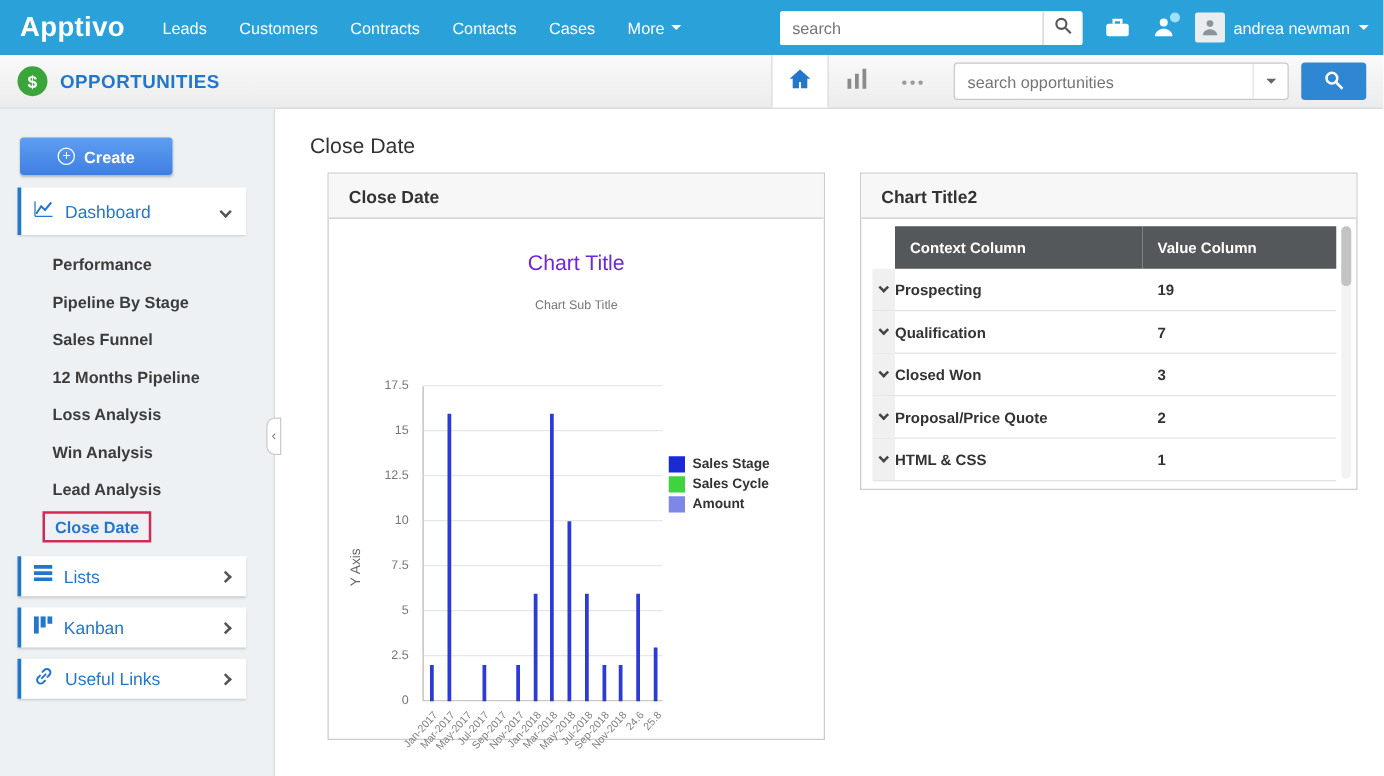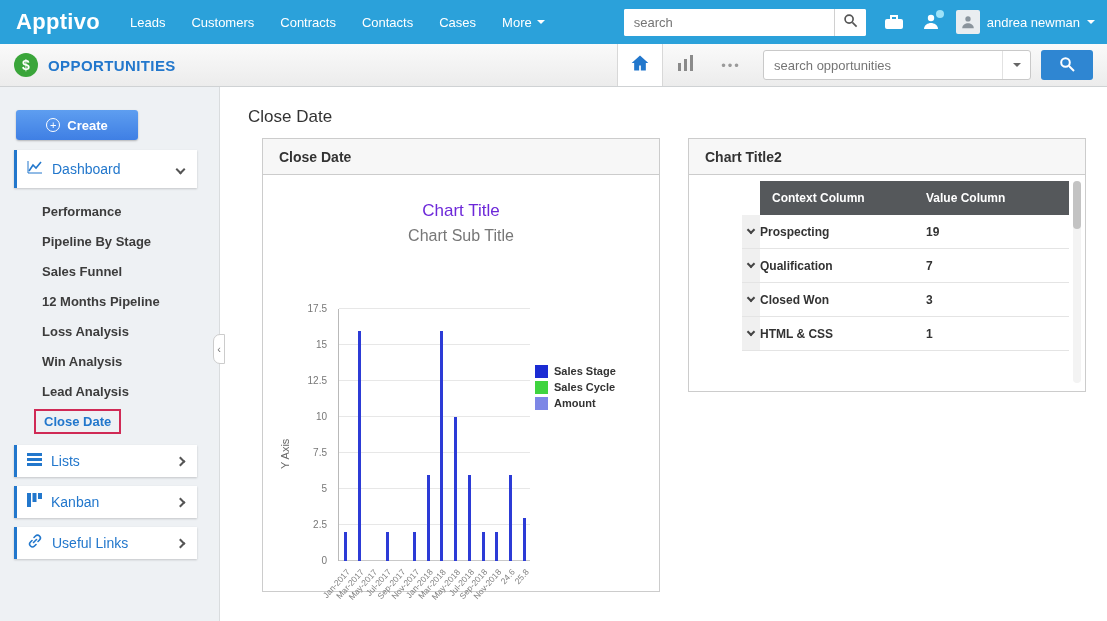--- a/index.html
+++ b/index.html
@@ -73,37 +73,37 @@
   .page-title { position:absolute; left:248px; top:107px; font-size:17px; color:#333; }
   .card { position:absolute; border:1px solid #ccc; background:#fff; }
   .card-header { height:36px; background:#f7f7f7; border-bottom:1px solid #ccc; display:flex; align-items:center;
                  padding-left:16px; font-weight:bold; font-size:14px; color:#333; }
   .chart-card { left:262px; top:138px; width:398px; height:454px; }
   .table-card { left:688px; top:138px; width:398px; height:254px; }
 
   
   .chart-body { position:relative; height:417px; }
   .chart-title { text-align:center; margin-top:26px; font-size:17px; color:#6d28d9; }
-  .chart-sub { text-align:center; margin-top:6px; font-size:16px; color:#777; }
+  .chart-sub { text-align:center; margin-top:18px; font-size:10px; color:#777; }
   .plot { position:absolute; left:75px; top:108px; width:192px; height:252px; border-left:1px solid #b9b9b9; }
   .gridline { position:absolute; left:0; right:0; height:1px; background:#e7e7e7; }
   .bar { position:absolute; bottom:0; width:3px; }
   .yticks { position:absolute; left:28px; top:108px; width:42px; height:252px; }
   .ytick { position:absolute; right:6px; font-size:10px; color:#777; }
   .y-title { position:absolute; left:16px; top:268px; transform:rotate(-90deg); transform-origin:0 0; font-size:11px; color:#666; }
   .xlabels { position:absolute; left:75px; top:364px; width:192px; height:50px; }
   .xlab { position:absolute; top:2px; font-size:8.5px; color:#808080; white-space:nowrap;
           transform:rotate(-48deg); transform-origin:100% 0; }
   .legend { position:absolute; left:272px; top:164px; display:flex; flex-direction:column; gap:3px; }
   .leg-item { display:flex; align-items:flex-start; gap:6px; }
   .leg-swatch { width:13px; height:13px; }
   .leg-label { font-size:11px; font-weight:bold; color:#333; }
 
   
-  .tbl { position:absolute; left:9px; top:42px; right:16px;margin-left:44px; }
+  .tbl { position:absolute; left:9px; top:42px; right:16px; }
   .thead { display:flex; height:34px; }
   .th-empty { width:18px; }
   .th { background:#55585b; color:#fff; font-weight:bold; font-size:12px; display:flex; align-items:center; padding-left:12px; }
   .th.ctx { flex:1; }
   .th.val { width:155px; }
   .trow { display:flex; height:34px; border-bottom:1px solid #e4e4e4; }
   .cell-chev { width:18px; background:#f0f0f0; display:flex; align-items:center; justify-content:center; cursor:pointer; }
   .chev-s { display:inline-block; width:6px; height:6px; border-right:2px solid #444; border-bottom:2px solid #444;
             transform:rotate(45deg); margin-top:-3px; }
   .cell-name { flex:1; display:flex; align-items:center; padding-left:0; font-size:12px; font-weight:bold; color:#333; }
@@ -382,20 +382,27 @@
             <div class="cell-chev">
               <span class="chev-s"></span>
             </div>
             <div class="cell-name">Closed Won</div>
             <div class="cell-value">3</div>
           </div>
           <div class="trow">
             <div class="cell-chev">
               <span class="chev-s"></span>
             </div>
+            <div class="cell-name">Proposal/Price Quote</div>
+            <div class="cell-value">2</div>
+          </div>
+          <div class="trow">
+            <div class="cell-chev">
+              <span class="chev-s"></span>
+            </div>
             <div class="cell-name">HTML &amp; CSS</div>
             <div class="cell-value">1</div>
           </div>
         </div>
     </div>
     <div class="vscroll">
       <div class="vthumb"></div>
     </div>
   </section>
 

